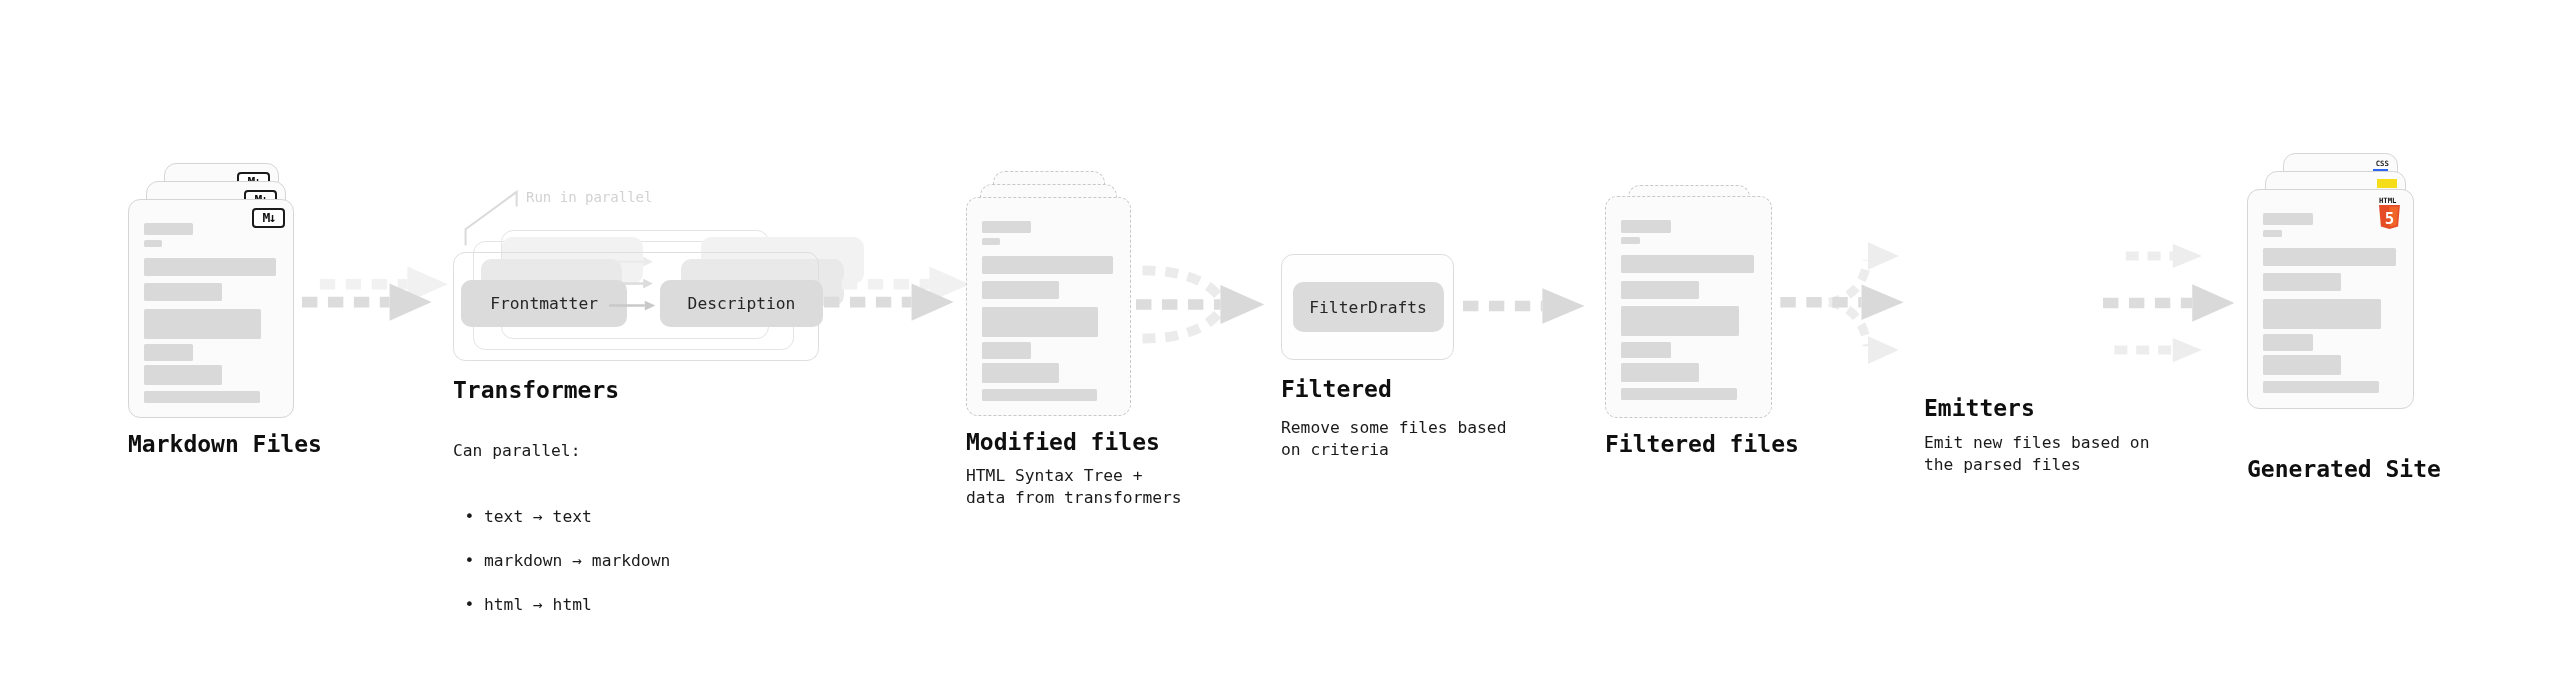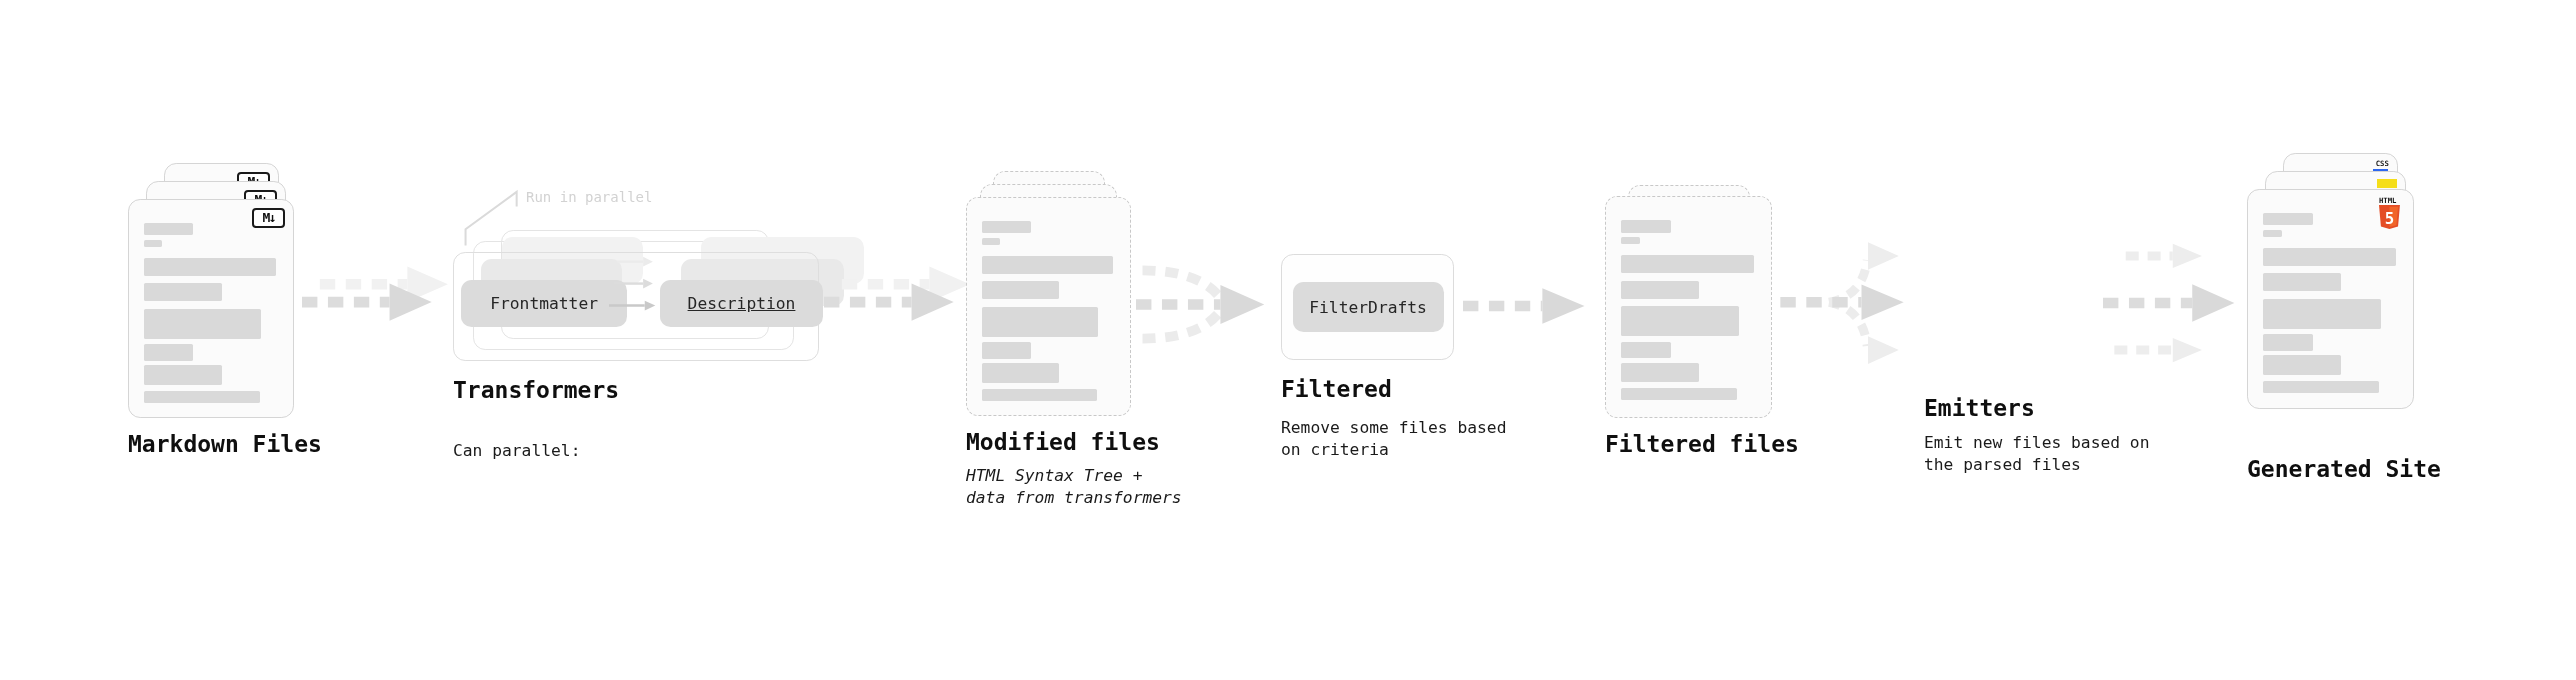--- a/index.html
+++ b/index.html
@@ -89,34 +89,39 @@
     <div class="tcont" style="left:48px;top:43px;width:268px;height:109px;"></div>
     <div class="tcont" style="left:20.3px;top:54px;width:321px;height:109px;"></div>
 
     <div class="graybox ghost2" style="left:49px;top:50px;width:141px;height:47px;"></div>
     <div class="graybox ghost1" style="left:28.4px;top:72px;width:141px;height:47px;"></div>
     <div class="graybox ghost2" style="left:248px;top:50px;width:163px;height:47px;"></div>
     <div class="graybox ghost1" style="left:228px;top:72px;width:163px;height:47px;"></div>
 
     <div class="tcont" style="left:0;top:65px;width:366px;height:109px;border-color:#dedede;"></div>
     <div class="graybox" style="left:8.1px;top:93px;width:166px;height:47px;">Frontmatter</div>
-    <div class="graybox" style="left:207px;top:93px;width:163px;height:47px;text-decoration:underline;">Description</div>
+    <div class="graybox" style="left:207px;top:93px;width:163px;height:47px;">Description</div>
 
     <svg style="left:156px;top:68px;" width="52" height="62" viewBox="0 0 64 76">
       <line x1="10" y1="8" x2="42" y2="8" stroke="#ebebeb" stroke-width="3"></line>
         <polygon points="42,2 42,14 54,8" fill="#ebebeb"></polygon>
       <line x1="6" y1="35" x2="42" y2="35" stroke="#dcdcdc" stroke-width="3"></line>
         <polygon points="42,29 42,41 54,35" fill="#dcdcdc"></polygon>
       <line x1="0" y1="62" x2="44" y2="62" stroke="#c9c9c9" stroke-width="3"></line>
         <polygon points="44,56 44,68 57,62" fill="#c9c9c9"></polygon>
     </svg>
   </div>
   <div class="title" style="left:453px;top:377px;">Transformers</div>
   <div class="caption" style="left:453px;top:418px;">
     <div>Can parallel:</div>
+    <div class="bullets">
+      <div class="bullet">text → text</div>
+      <div class="bullet">markdown → markdown</div>
+      <div class="bullet">html → html</div>
+    </div>
   </div>
 
   <svg style="left:824px;top:263px;" width="154" height="75" viewBox="0 0 190 92">
     <line x1="22" y1="26" x2="130" y2="26" stroke="#f1f1f1" stroke-width="13" stroke-dasharray="19 13"></line>
     <polygon points="130,4 130,48 180,26" fill="#f1f1f1"></polygon>
     <line x1="0" y1="48" x2="108" y2="48" stroke="#dcdcdc" stroke-width="13" stroke-dasharray="19 13"></line>
     <polygon points="108,25 108,71 160,48" fill="#d9d9d9"></polygon>
   </svg>
 
   <div class="abs" style="left:966px;top:171px;width:203px;height:260px;">
@@ -129,21 +134,21 @@
           <div class="skel" style="width: 98%; height: 18px; margin-bottom: 7.3px;"></div>
           <div class="skel" style="width: 58%; height: 18px; margin-bottom: 7.3px;"></div>
           <div class="skel" style="width: 87%; height: 30px; margin-bottom: 5.7px;"></div>
           <div class="skel" style="width: 37%; height: 16.3px; margin-bottom: 4.9px;"></div>
           <div class="skel" style="width: 58%; height: 19.5px; margin-bottom: 5.7px;"></div>
           <div class="skel" style="width: 86%; height: 12.2px; margin-bottom: 0px;"></div>
         </div>
     </div>
   </div>
   <div class="title" style="left:966px;top:429px;">Modified files</div>
-  <div class="caption" style="left:966px;top:465px;font-style:italic;">HTML Syntax Tree +
+  <div class="caption" style="left:966px;top:465px;">HTML Syntax Tree +
 data from transformers</div>
 
   <svg style="left:1136px;top:254px;" width="138" height="101" viewBox="0 0 170 124">
     <path d="M8,20 Q78,20 104,54" fill="none" stroke="#ebebeb" stroke-width="12" stroke-dasharray="16 12"></path>
     <path d="M8,104 Q78,104 104,70" fill="none" stroke="#ebebeb" stroke-width="12" stroke-dasharray="16 12"></path>
     <line x1="0" y1="62" x2="104" y2="62" stroke="#dcdcdc" stroke-width="13" stroke-dasharray="19 13"></line>
     <polygon points="104,38 104,86 158,62" fill="#d9d9d9"></polygon>
   </svg>
 
   <div class="panel" style="left:1281px;top:254px;width:173px;height:106px;">

